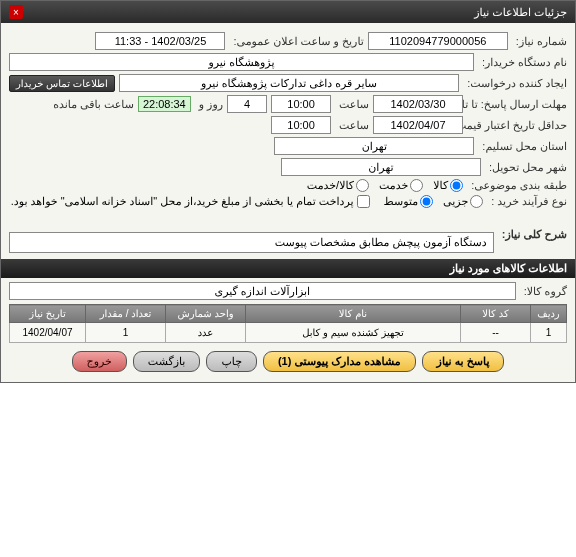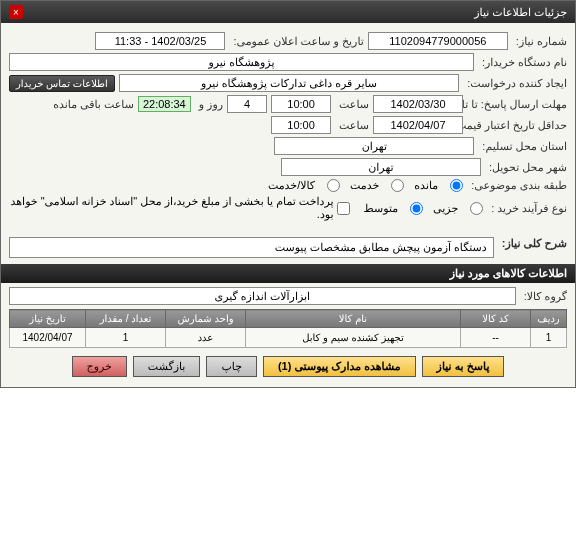--- a/index.html
+++ b/index.html
@@ -8,29 +8,29 @@
 .title-bar { background:linear-gradient(#4a4a4a,#2a2a2a); color:#fff; padding:4px 8px; font-size:11px; display:flex; justify-content:space-between; align-items:center; }
 .title-bar .close { width:14px; height:14px; background:#c00; color:#fff; display:flex; align-items:center; justify-content:center; font-size:10px; cursor:pointer; border-radius:2px; }
 .body { padding:6px 8px; }
 .row { display:flex; align-items:center; margin:3px 0; gap:4px; flex-wrap:nowrap; }
 .lbl { color:#333; font-size:11px; white-space:nowrap; padding-left:4px; }
 .fld { background:#fff; border:1px solid #888; padding:2px 4px; font-size:11px; height:18px; display:inline-flex; align-items:center; justify-content:center; }
 .fld.long { flex:1; min-width:50px; }
 .contact-btn { background:linear-gradient(#5a5a5a,#333); color:#fff; border:1px solid #222; padding:2px 6px; font-size:10px; cursor:pointer; border-radius:2px; }
 .section-head { background:linear-gradient(#3a3a3a,#1a1a1a); color:#fff; padding:3px 8px; font-size:11px; font-weight:bold; margin:6px -8px 4px -8px; }
 .radio-group { display:flex; gap:10px; align-items:center; }
-.radio-group label { display:flex; align-items:center; gap:12px; cursor:pointer;justify-content:flex-end; }
+.radio-group label { display:flex; align-items:center; gap:2px; cursor:pointer;justify-content:flex-end; }
 input[type=radio],input[type=checkbox]{ cursor:pointer; }
-.desc-field { background:#fff; border:1px solid #888; width:100%; padding:3px 6px; font-size:11px; margin-top:8px; }
+.desc-field { background:#fff; border:1px solid #888; width:100%; padding:3px 6px; font-size:11px; margin-top:16px; }
 table.items { width:100%; border-collapse:collapse; margin-top:4px; font-size:10px; }
 table.items th { background:linear-gradient(#999,#777); color:#fff; border:1px solid #666; padding:3px 2px; font-weight:normal; }
 table.items td { background:#f8f8f4; border:1px solid #aaa; padding:4px 2px; text-align:center; }
 .comments { background:#fff; border:1px solid #888; width:420px; height:40px; }
 .btn-row { display:flex; gap:6px; justify-content:center; padding:8px 0 4px 0; }
-.btn { padding:3px 14px; font-size:11px; border:1px solid #555; cursor:pointer; border-radius:0; }
+.btn { padding:3px 14px; font-size:11px; border:1px solid #555; cursor:pointer; border-radius:9px; }
 .btn.primary { background:linear-gradient(#ffe08a,#f0c040);font-weight:bold; }
 .btn.gray { background:linear-gradient(#ddd,#bbb); }
 .btn.red { background:linear-gradient(#f0a0a0,#d06060); color:#300; }
 .remain-box { background:#d5f5d5; border:1px solid #6a6; padding:1px 4px; }
 </style>
 </head>
 <body>
 
 <div class="dialog">
 
@@ -85,21 +85,21 @@
     <div class="row">
       <span class="lbl">شهر محل تحویل:</span>
       <span class="fld" style="width:200px">تهران</span>
     </div>
 
     <div class="row">
       <span class="lbl">طبقه بندی موضوعی:</span>
       <div class="radio-group">
         <label>
             <input type="radio" name="sc" checked="" style="">
-            <span>مانده</span>
+            <span>کالا</span>
           </label>
         <label>
             <input type="radio" name="sc" style="">
             <span>خدمت</span>
           </label>
         <label>
             <input type="radio" name="sc" style="">
             <span>کالا/خدمت</span>
           </label>
       </div>

